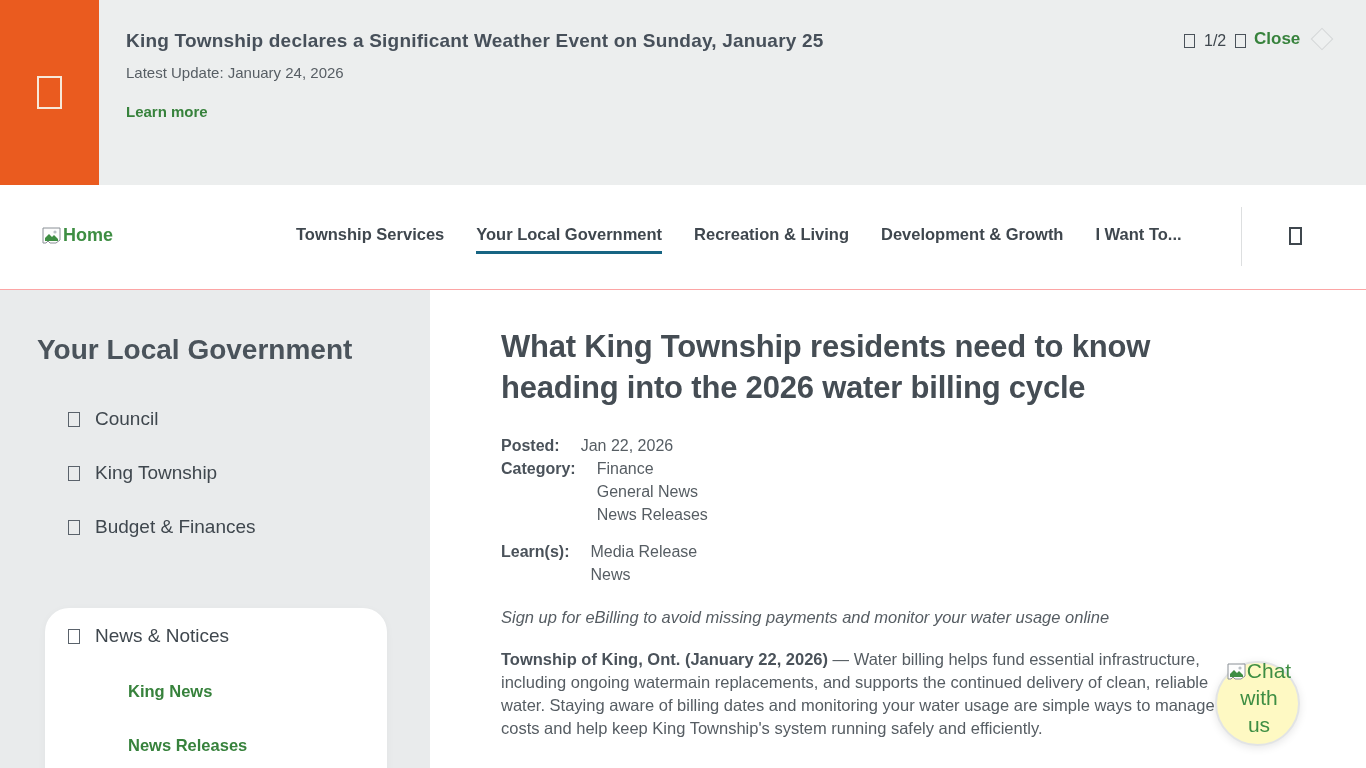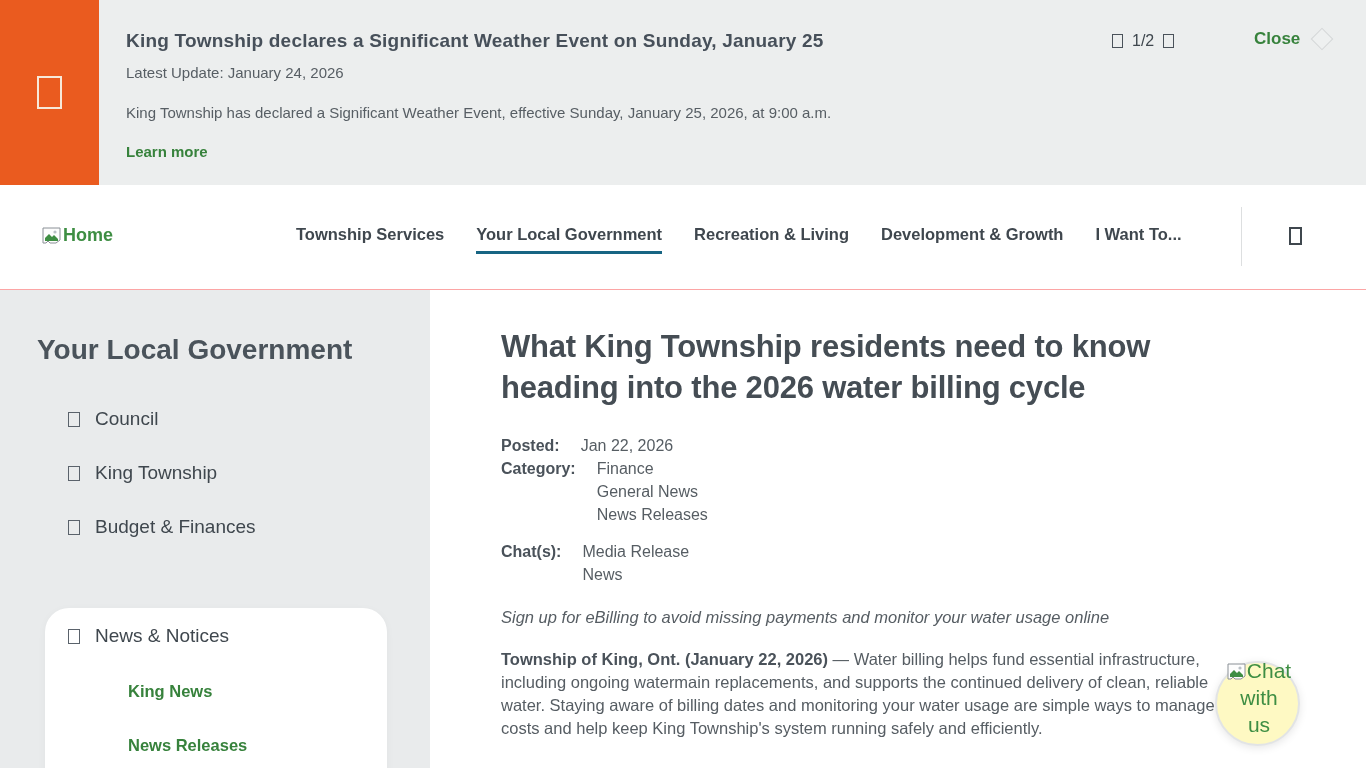--- a/index.html
+++ b/index.html
@@ -9,21 +9,21 @@
   
   .alert-banner { display: flex; height: 185px; background: #eceeee; position: relative; }
   .alert-icon-block { width: 99px; background: #ea5b1f; display: flex; align-items: center; justify-content: center; flex: 0 0 99px; }
   .tofu { display: inline-block; border: 1px solid currentColor; }
   .tofu-alert { width: 25px; height: 33px; color: #f7e9d9; border-width: 2px; }
   .alert-content { padding: 30px 0 1px 27px; }
   .alert-title { font-size: 19px; font-weight: bold; color: #47505a; letter-spacing: 0.2px; }
   .alert-updated { margin-top: 12px; font-size: 15px; color: #575e64; }
   .alert-body { margin-top: 23px; font-size: 15px; color: #575e64; }
   .alert-learn { margin-top: 22px; font-size: 15px; font-weight: bold; color: #37823c; display: inline-block; cursor: pointer; }
-  .alert-pager { position: absolute; left: 1112px; top: 32px; display: flex; align-items: center; gap: 9px; font-size: 16px; color: #3f474e; }
+  .alert-pager { position: absolute; left: 1184px; top: 32px; display: flex; align-items: center; gap: 9px; font-size: 16px; color: #3f474e; }
   .tofu-pager { width: 11px; height: 14px; color: #4a525a; cursor: pointer; }
   .alert-close { position: absolute; left: 1254px; top: 29px; display: flex; align-items: center; gap: 14px; cursor: pointer; }
   .alert-close-label { font-size: 17px; font-weight: bold; color: #37823c; }
   .close-diamond { width: 16px; height: 16px; border: 1px solid #d3d6d7; transform: rotate(45deg); background: #eef0f0; }
 
   
   .navbar { height: 105px; background: #ffffff; border-bottom: 1px solid #fca5a5; position: relative; }
   .home-link { position: absolute; left: 42px; top: 224px; top: 40px; display: flex; align-items: center; gap: 1px; cursor: pointer; }
   .home-label { color: #3e8e43; font-weight: bold; font-size: 18px; }
   .nav-links { position: absolute; left: 296px; top: 40px; display: flex; gap: 32px; }
@@ -67,21 +67,20 @@
 </head>
 <body>
 
 <div class="alert-banner">
   <div class="alert-icon-block">
     <span class="tofu tofu-alert"></span>
   </div>
   <div class="alert-content">
     <div class="alert-title">King Township declares a Significant Weather Event on Sunday, January 25</div>
     <div class="alert-updated">Latest Update: January 24, 2026</div>
-    <div class="alert-body">King Township has declared a Significant Weather Event, effective Sunday, January 25, 2026, at 9:00 a.m.</div>
     <span class="alert-learn">Learn more</span>
   </div>
   <div class="alert-pager">
     <span class="tofu tofu-pager"></span>
     <span>1/2</span>
     <span class="tofu tofu-pager"></span>
   </div>
   <div class="alert-close">
     <span class="alert-close-label">Close</span>
     <span class="close-diamond"></span>
@@ -152,21 +151,21 @@
       </div>
       <div class="meta-row">
         <span class="meta-label">Category:</span>
         <span class="meta-values">
           <div class="meta-value">Finance</div>
           <div class="meta-value">General News</div>
           <div class="meta-value">News Releases</div>
         </span>
       </div>
       <div class="meta-row gap-above">
-        <span class="meta-label">Chat(s):</span>
+        <span class="meta-label">Learn(s):</span>
         <span class="meta-values">
           <div class="meta-value">Media Release</div>
           <div class="meta-value">News</div>
         </span>
       </div>
     </div>
 
     <div class="tagline">Sign up for eBilling to avoid missing payments and monitor your water usage online</div>
 
     <p class="article-body"><span class="body-lead">Township of King, Ont. (January 22, 2026)</span><span> — Water billing helps fund essential infrastructure, including ongoing watermain replacements, and supports the continued delivery of clean, reliable water. Staying aware of billing dates and monitoring your water usage are simple ways to manage costs and help keep King Township's system running safely and efficiently.</span></p>

